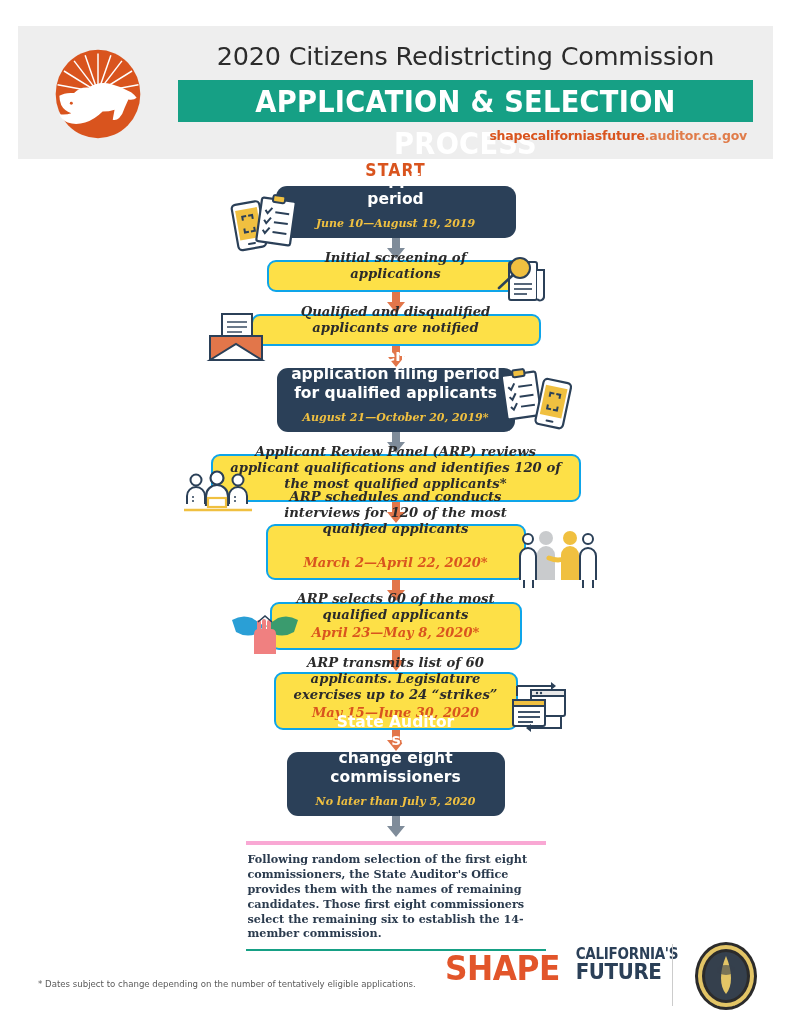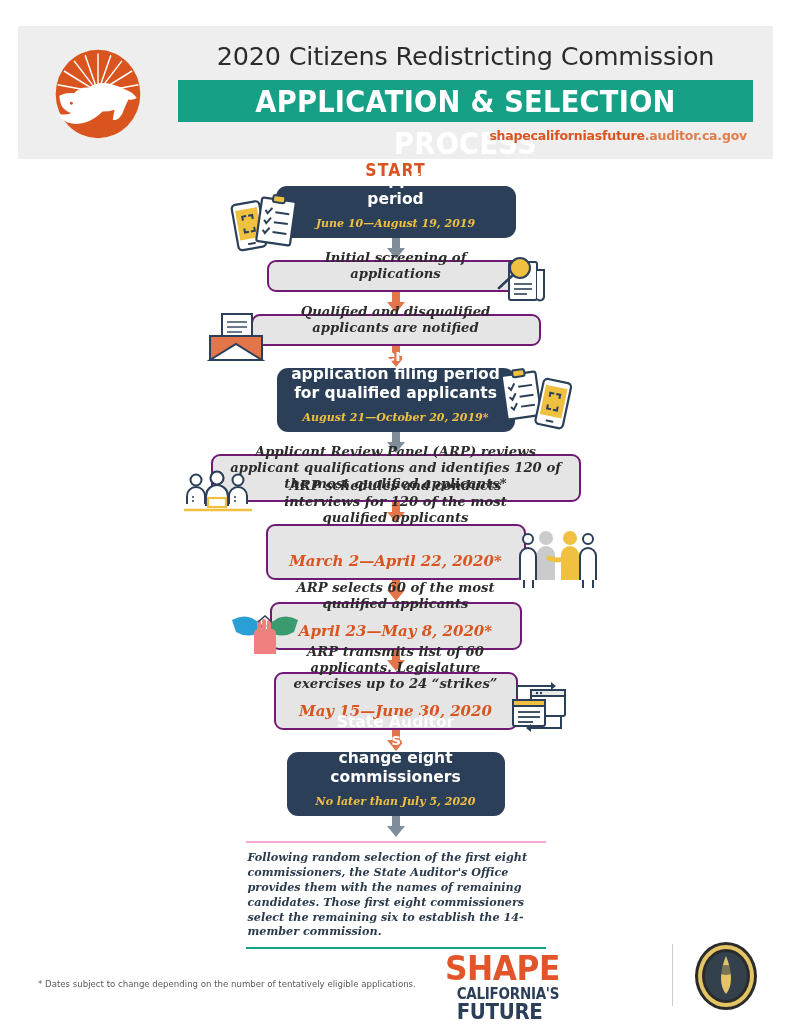--- a/index.html
+++ b/index.html
@@ -92,60 +92,59 @@
   .box.dark .box-title {
     color:#ffffff; font-weight:bold; font-size:15.5px; line-height:1.18;
     font-family:"DejaVu Sans", sans-serif;
   }
   .box.dark .box-date {
     color:#f0c040; font-style:italic; font-weight:bold; font-size:11px;
     margin-top:9px;
     font-family:"DejaVu Serif", serif;
   }
   .box.light {
-    background:#e5e5e5;
-    border:2px solid #701a75;
+    background:#fde047;
+    border:2px solid #0ea5e9;
   }
   .box.light .box-title {
     color:#2b2b2b; font-style:italic; font-weight:bold; font-size:13.2px; line-height:1.22;
     font-family:"DejaVu Serif", serif;
   }
   .box.light .box-date {
-    color:#d9541e; font-style:italic; font-weight:bold; font-size:15px;
-    margin-top:10px;
+    color:#d9541e; font-style:italic; font-weight:bold; font-size:13px;
+    margin-top:2px;
     font-family:"DejaVu Serif", serif;
   }
 
   .arrow { display:block; margin:0 auto; }
 
   
   .closing {
     width:300px;
     margin:3px auto 0 auto;
-    border-top:2px solid #f9a8d4;
+    border-top:4px solid #f9a8d4;
     border-bottom:2px solid #16a085;
     padding:7px 2px 8px 2px;
     color:#2b3b4e;
     font-family:"DejaVu Serif", serif;
-    font-style:italic;
     font-weight:bold;
     font-size:11.2px;
     line-height:1.33;
     text-align:left;
   }
 
   
   .footnote {
     position:absolute; left:38px; top:979px;
     font-size:8.6px; color:#5a5a5a;
     font-family:"DejaVu Sans", sans-serif;
   }
   .brand {
     position:absolute; left:440px; top:948px;
-    display:flex; align-items:flex-end;flex-direction:column;
+    display:flex; align-items:flex-start;
   }
   .brand-shape {
     color:#e2552a; font-weight:bold; font-size:34px; letter-spacing:-0.5px;
     transform:scaleX(0.92);
     font-family:"DejaVu Sans", sans-serif;
   }
   .brand-stack { margin-left:5px; line-height:0.93; }
   .brand-ca { color:#2b4058; font-weight:bold; font-size:15px; letter-spacing:-0.3px;
     transform:scaleX(0.9); display:block; font-family:"DejaVu Sans", sans-serif; }
   .brand-fut { color:#2b4058; font-weight:bold; font-size:22px; letter-spacing:-0.4px;

